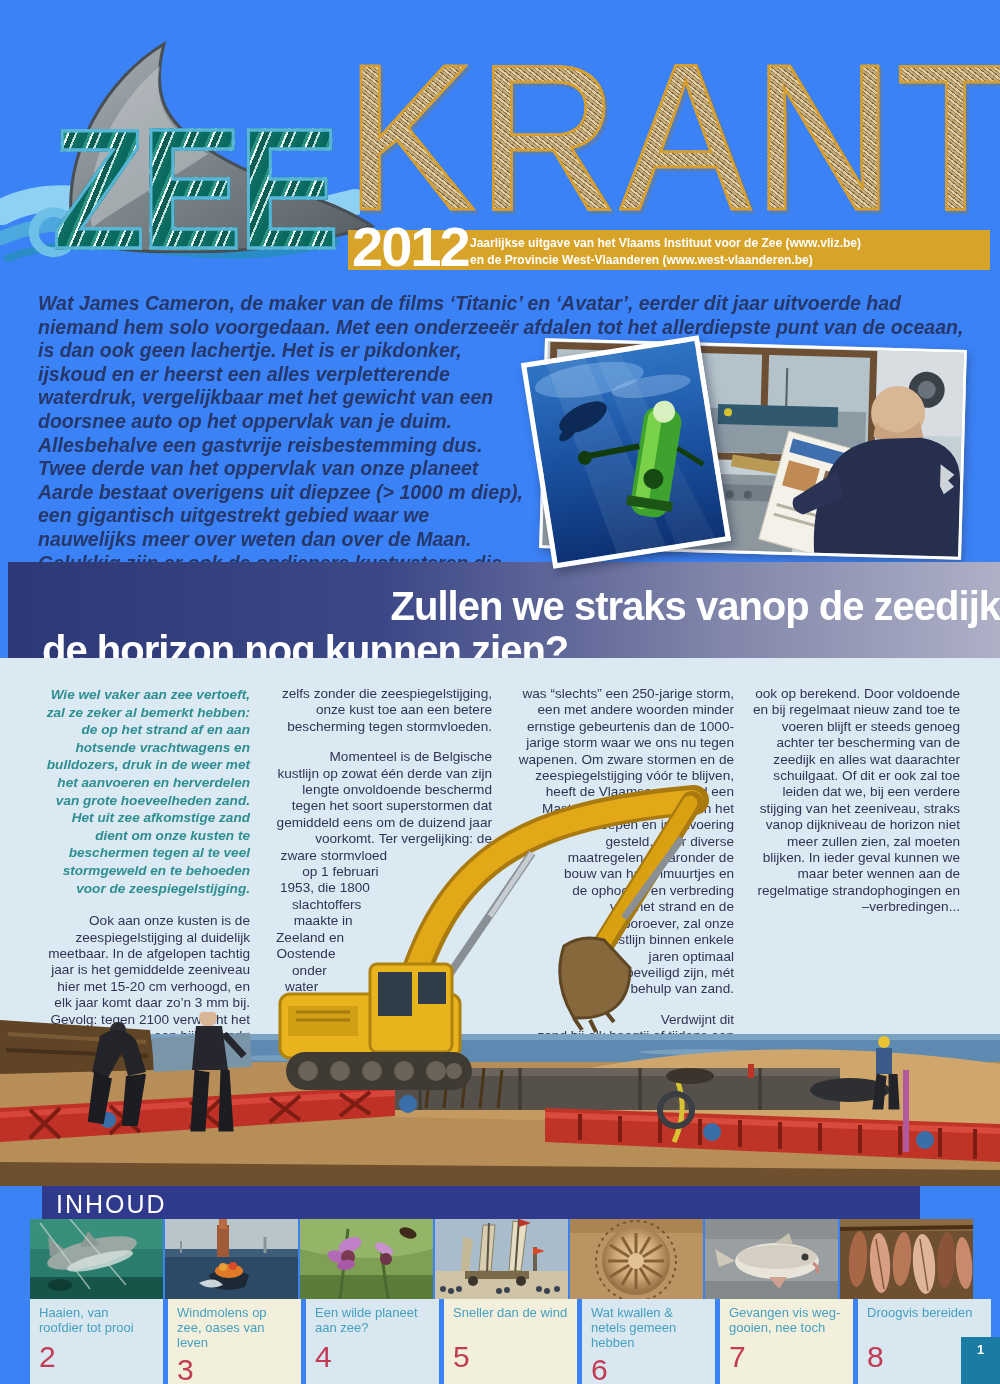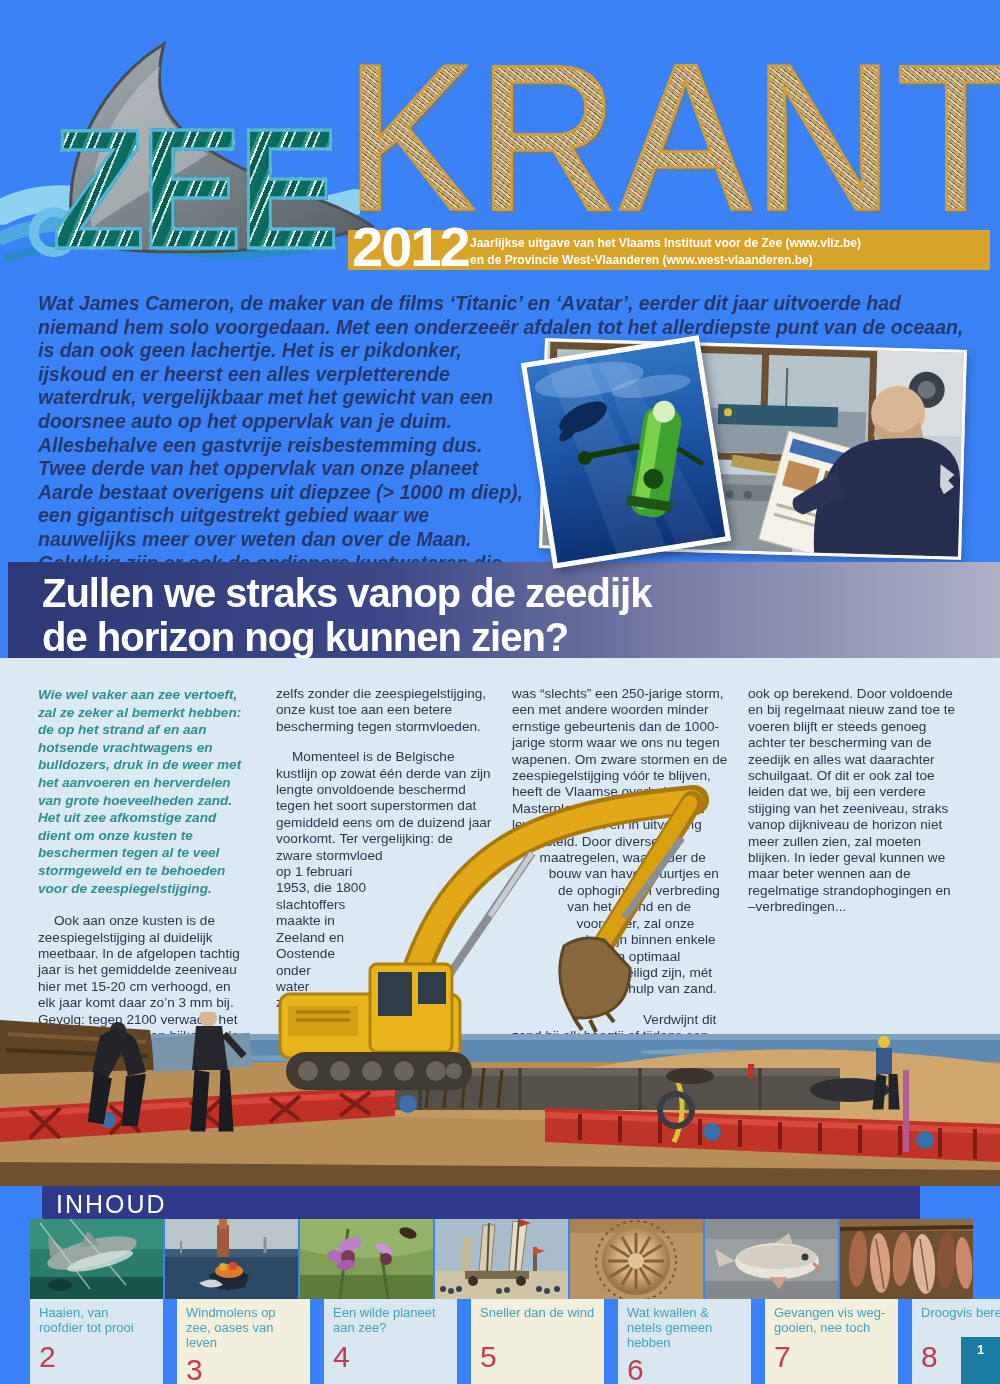--- a/index.html
+++ b/index.html
@@ -39,25 +39,25 @@
      transform:rotate(1.6deg);box-shadow:2px 4px 9px rgba(40,40,60,.35);background:#c2cdd4;}
   .sub-photo{position:absolute;left:16px;top:56px;width:170px;height:198px;border:5px solid #fff;
      transform:rotate(-9deg);box-shadow:3px 5px 10px rgba(20,30,60,.4);z-index:4;
      background:linear-gradient(180deg,#2f74c4 0%,#1c55a4 45%,#0d3274 100%);}
 
   
   .headline-banner{position:absolute;left:8px;top:562px;width:992px;height:96px;
      background:linear-gradient(90deg,#2d3976 0%,#3c4787 38%,#8186aa 72%,#aeb0c6 100%);}
   .headline-banner .hl{color:#ffffff;font-weight:bold;font-size:40px;line-height:44px;letter-spacing:-1px;
      padding-left:34px;}
-  .headline-banner .hl:first-child{padding-top:9px;}
+  .headline-banner .hl:first-child{padding-top:22px;text-align:right;}
 
   
   .article-panel{position:absolute;left:0;top:658px;width:1000px;height:378px;background:#dbe9f3;}
-  .col{position:absolute;top:28px;font-size:13.6px;line-height:16.4px;color:#2e3554;}
+  .col{position:absolute;top:28px;font-size:13.6px;line-height:16.4px;color:#2e3554;text-align:right;}
   .col p{margin:0 0 14px 0;}
   .col .indent{text-indent:16px;}
   .col-1{left:38px;width:212px;}
   .col-2{left:276px;width:216px;}
   .col-3{left:512px;width:222px;}
   .col-4{left:748px;width:212px;}
   .lead{color:#2e8e91;font-style:italic;font-weight:bold;line-height:17.6px;margin-bottom:16px !important;}
   .wrapR{float:right;width:175px;height:150px;
      shape-outside:polygon(45% 0,100% 0,100% 100%,0 100%);}
   .wrapL{float:left;width:115px;height:205px;
@@ -67,21 +67,21 @@
 
   
   .beach-photo{position:absolute;left:0;top:1012px;z-index:2;}
 
   
   .inhoud-bar{position:absolute;left:42px;top:1186px;width:878px;height:33px;background:#2f3a8c;z-index:4;}
   .inhoud-title{color:#ffffff;font-size:25px;letter-spacing:2px;font-weight:400;padding:3px 0 0 14px;
      transform:scaleY(1.05);transform-origin:left top;}
   .thumb-row{position:absolute;left:30px;top:1219px;width:945px;height:80px;display:flex;gap:2px;z-index:4;}
   .thumb{width:133px;height:80px;overflow:hidden;flex:none;}
-  .caption-row{position:absolute;left:30px;top:1299px;width:945px;height:85px;display:flex;gap:14px;z-index:4;}
+  .caption-row{position:absolute;left:30px;top:1299px;width:945px;height:85px;display:flex;gap:5px;z-index:4;}
   .caption{width:133px;height:85px;flex:none;box-sizing:border-box;padding:6px 8px 0 9px;}
   .cap-blue{background:#d8e7f0;}
   .cap-cream{background:#f2f0dd;}
   .cap-title{color:#47a0c0;font-size:13px;line-height:15px;min-height:32px;}
   .cap-num{color:#c23b54;font-size:30px;line-height:32px;margin-top:4px;}
 
   .page-tab{position:absolute;left:961px;top:1337px;width:39px;height:47px;background:#1a7ba3;z-index:6;
      color:#ffffff;font-size:13px;font-weight:bold;text-align:center;padding-top:5px;box-sizing:border-box;}
 </style>
 </head>

